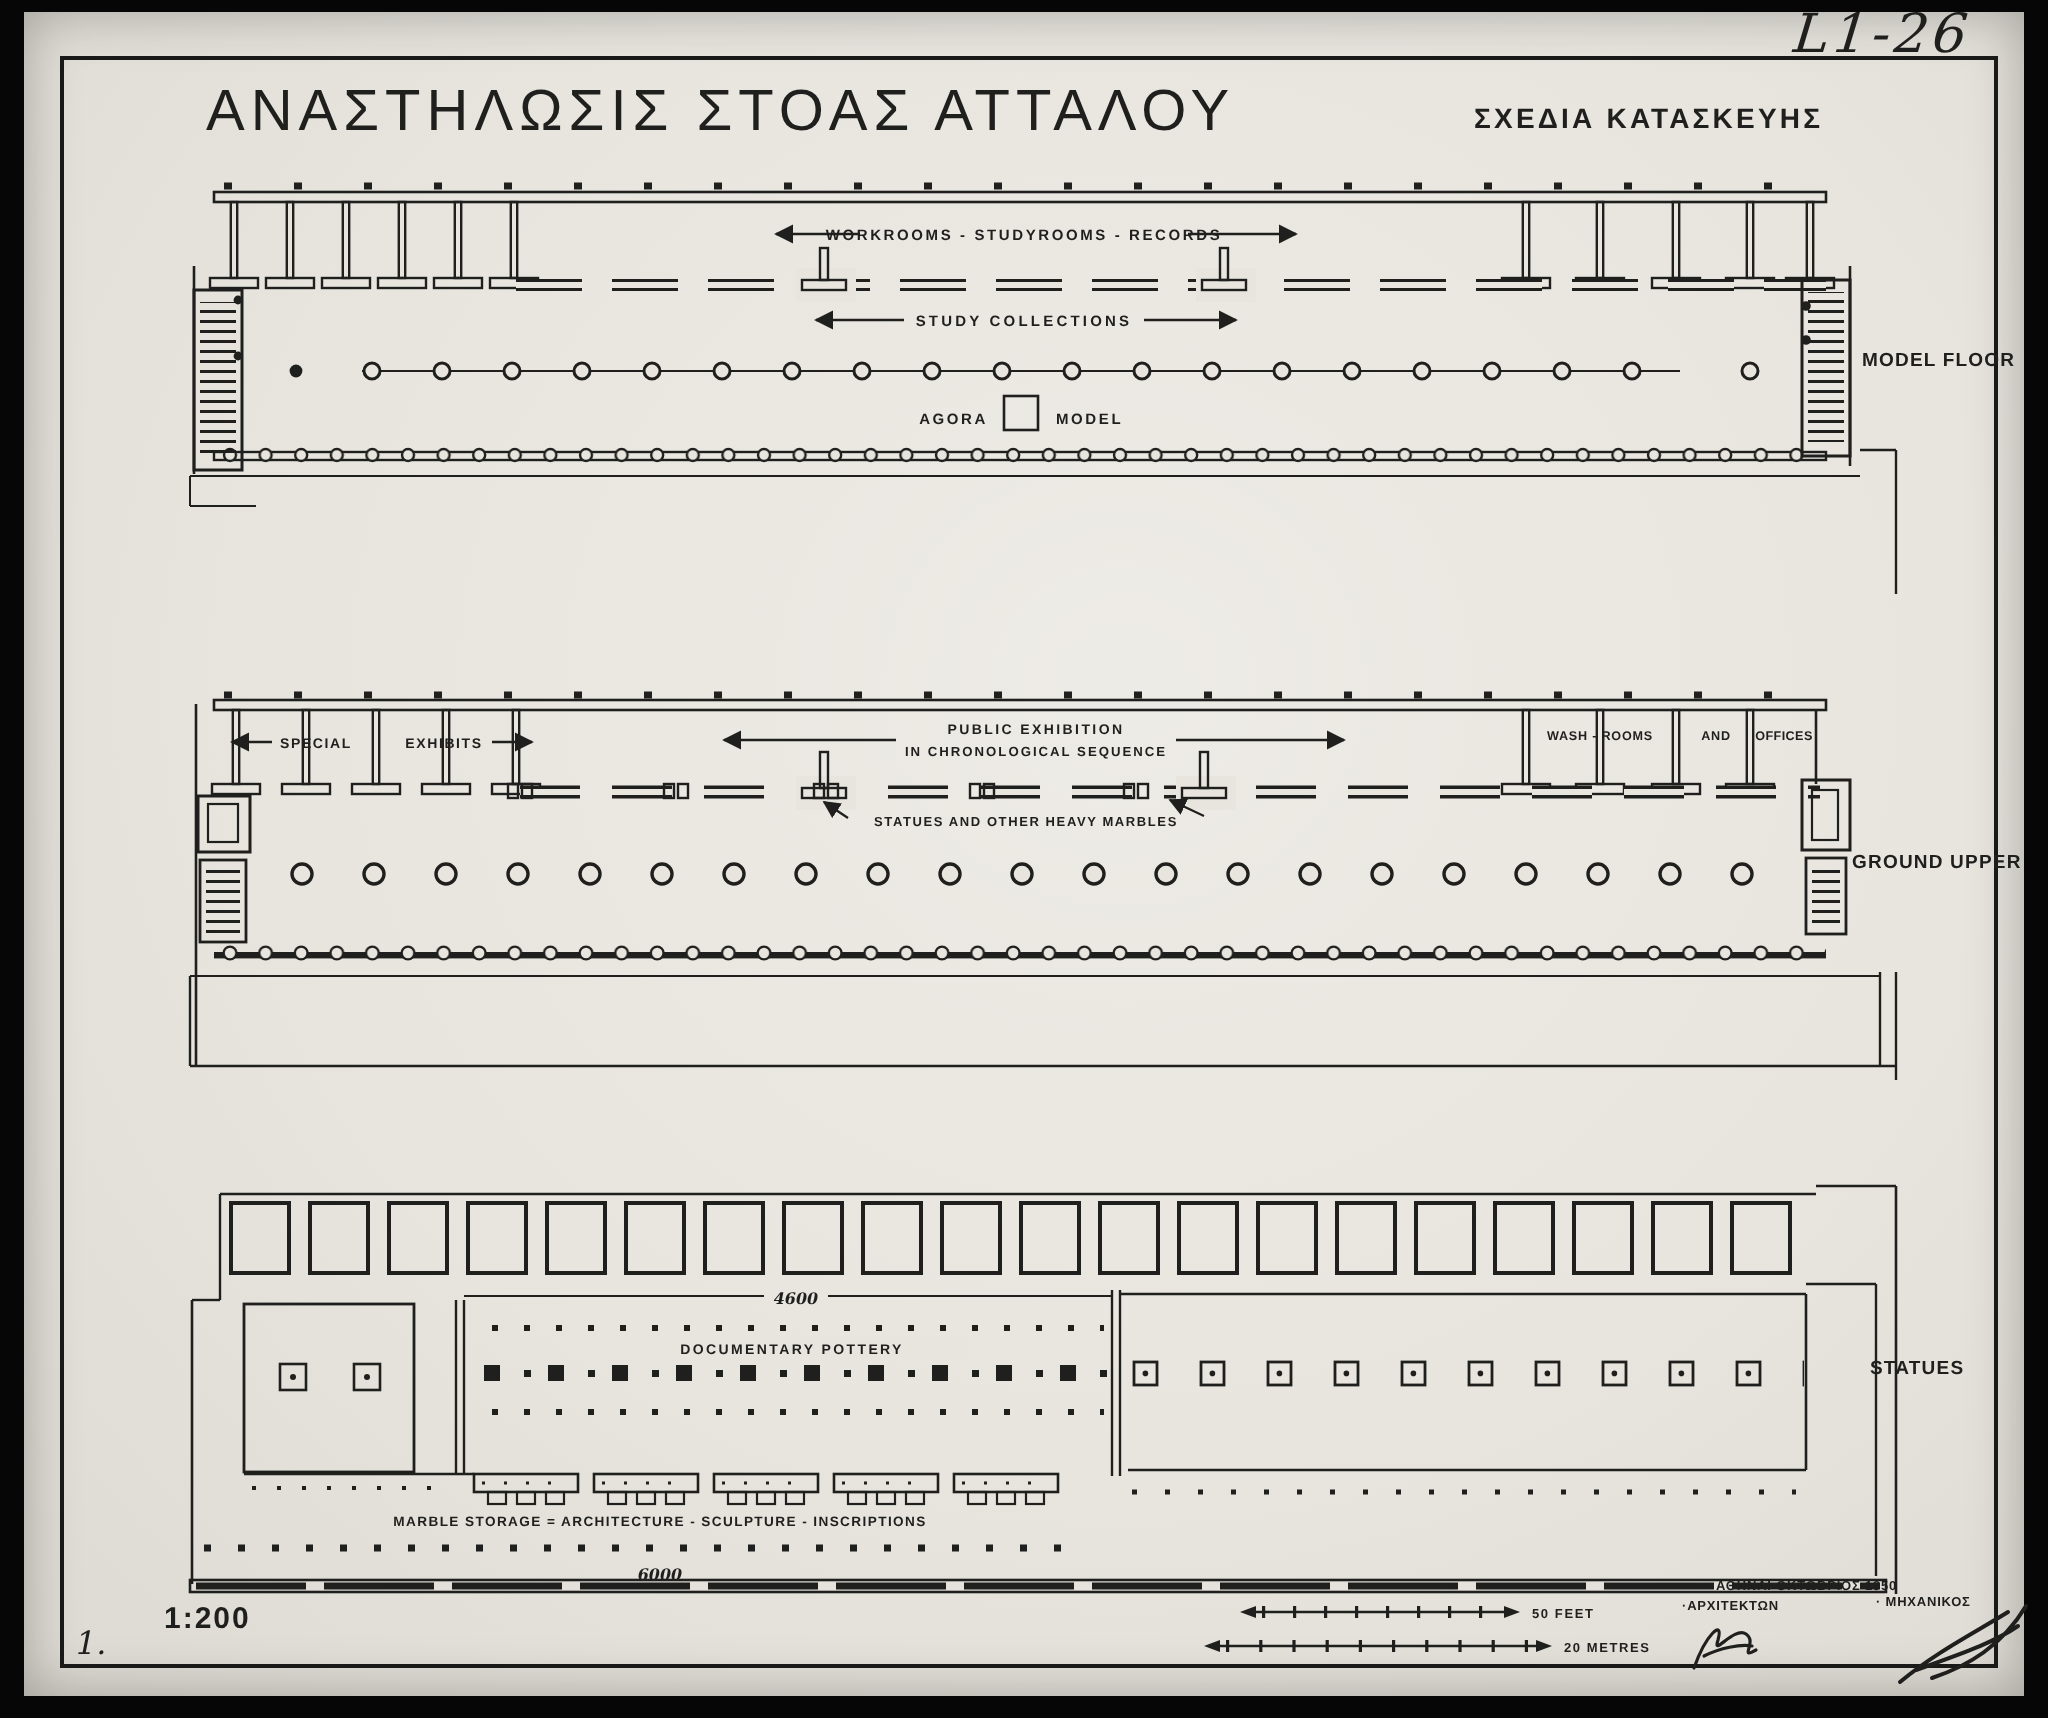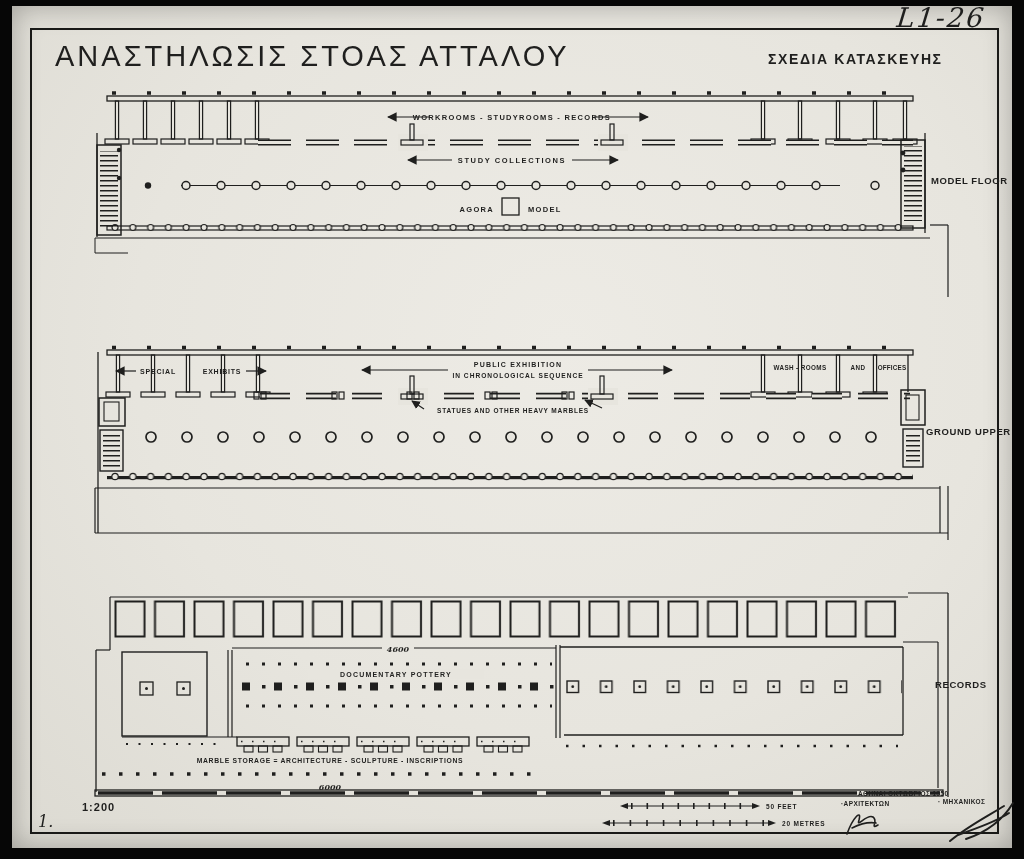--- a/index.html
+++ b/index.html
@@ -4,42 +4,42 @@
 <style>
   html,body{margin:0;padding:0;background:#000;}
   #stage{position:relative;width:1024px;height:859px;background:#060606;overflow:hidden;
          font-family:"Liberation Sans",sans-serif;}
   #paper{position:absolute;left:12px;top:6px;width:1000px;height:842px;
          background:radial-gradient(ellipse at 55% 40%, #edebe5 0%, #e7e5de 55%, #dcdad2 100%);
          box-shadow:inset 0 0 28px rgba(0,0,0,.28);}
   #frame{position:absolute;left:30px;top:28px;width:965px;height:802px;
          border:2.5px solid #191917;}
   .lbl{position:absolute;color:#1f1f1e;white-space:nowrap;}
-  .title{font-size:29px;letter-spacing:3px;font-weight:400;}
+  .title{font-size:29px;letter-spacing:3px;font-weight:400;margin-left:48px;}
   .subtitle{font-size:14px;font-weight:700;letter-spacing:1.6px;}
   .hand{font-family:"DejaVu Serif",serif;font-style:italic;}
   .sheetno{font-size:27px;letter-spacing:2px;transform:skewX(-6deg);}
   .floor-label{font-size:9.5px;font-weight:700;letter-spacing:0.6px;}
-  .scale{font-size:11px;font-weight:700;letter-spacing:1px;}
+  .scale{font-size:15px;font-weight:700;letter-spacing:1px;}
   .pageno{font-size:16px;}
   .tiny{font-size:6.5px;font-weight:700;letter-spacing:0.4px;}
   svg{position:absolute;overflow:visible;}
   svg text{font-family:"Liberation Sans",sans-serif;font-weight:700;fill:#1f1f1e;}
   .ink{stroke:#1f1f1e;fill:none;}
 </style>
 </head>
 <body>
 
 <div id="stage">
   <div id="paper"></div>
   <div id="frame"></div>
 
   <div class="lbl hand sheetno" style="left:897px;top:2px;">L1-26</div>
   <div class="lbl title" style="left:55px;top:40px;">ΑΝΑΣΤΗΛΩΣΙΣ ΣΤΟΑΣ ΑΤΤΑΛΟΥ</div>
-  <div class="lbl subtitle" style="left:768px;top:51px;text-align:center;">ΣΧΕΔΙΑ ΚΑΤΑΣΚΕΥΗΣ</div>
+  <div class="lbl subtitle" style="left:737px;top:51px;text-align:center;">ΣΧΕΔΙΑ ΚΑΤΑΣΚΕΥΗΣ</div>
 
   <svg style="left:88px;top:86px;" width="866" height="214" viewBox="88 86 866 214">
     <defs>
       <marker id="uf-ar" viewBox="0 0 10 10" refX="9" refY="5" markerWidth="8" markerHeight="8" orient="auto">
         <path d="M0,0 L10,5 L0,10 z" fill="#1f1f1e"></path>
         </marker>
       <pattern id="uf-col-mid" x="178" y="179" width="35" height="13" patternUnits="userSpaceOnUse">
         <circle cx="8" cy="6.5" r="4" fill="#e7e5de" stroke="#1f1f1e" stroke-width="1.5"></circle>
         </pattern>
       <pattern id="uf-col-bot" x="110" y="221" width="17.8" height="13" patternUnits="userSpaceOnUse">
@@ -339,21 +339,21 @@
       <text x="330" y="790" text-anchor="middle" font-size="8" class="hand" font-weight="400" font-style="italic">6000</text>
     </g>
 
     <g>
       <rect x="95" y="790" width="848" height="6" class="ink" stroke-width="1.3"></rect>
       <line x1="98" y1="793" x2="940" y2="793" stroke="#1f1f1e" stroke-width="3.5" stroke-dasharray="55 9"></line>
       <line x1="938" y1="642" x2="938" y2="788" class="ink" stroke-width="1.2"></line>
       <line x1="903" y1="642" x2="938" y2="642" class="ink" stroke-width="1.2"></line>
     </g>
   </svg>
-  <div class="lbl floor-label" style="left:935px;top:679px;">RECORDS</div>
+  <div class="lbl floor-label" style="left:935px;top:679px;">STATUES</div>
 
   <svg style="left:595px;top:786px;" width="428" height="70" viewBox="595 786 428 70">
     <g>
       <line x1="628" y1="806" x2="752" y2="806" class="ink" stroke-width="1.2"></line>
       <line x1="631" y1="806" x2="750" y2="806" stroke="#1f1f1e" stroke-width="6" stroke-dasharray="1.6 13.9"></line>
       <polygon points="628,803 620,806 628,809" fill="#1f1f1e"></polygon>
       <polygon points="752,803 760,806 752,809" fill="#1f1f1e"></polygon>
       <text x="766" y="809" font-size="6.5" letter-spacing="0.8">50 FEET</text>
     </g>
     <g>

